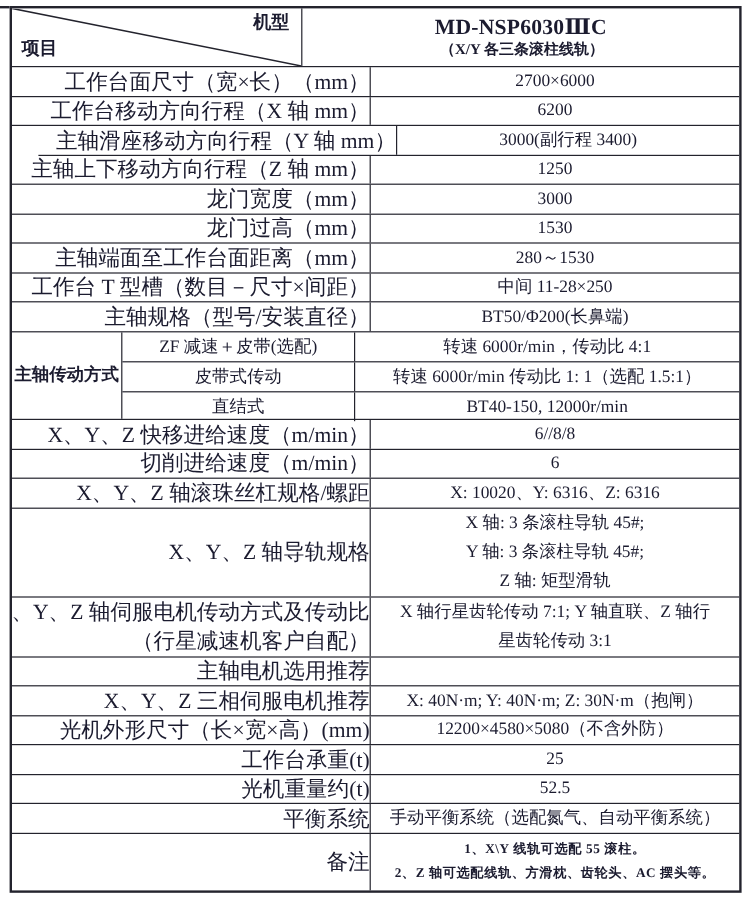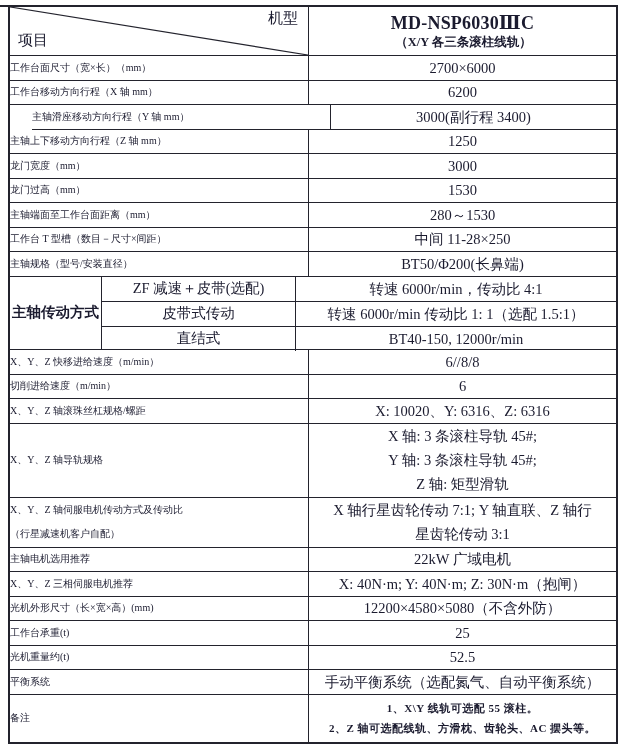--- a/index.html
+++ b/index.html
@@ -20,22 +20,22 @@
     position: absolute; left: 8px; top: 5px; width: 610px; height: 739px;
     border: 2px solid var(--border); box-sizing: border-box;
     display: flex; flex-direction: column; background: var(--bg);
   }
   #rows-host { display: flex; flex-direction: column; flex: 1; min-height: 0; }
   .band { display: flex; border-bottom: 1px solid var(--border); box-sizing: border-box; flex-shrink: 1; }
   .band.last { border-bottom: none; }
   .cell { box-sizing: border-box; overflow: hidden; }
   .left-cell {
     width: 299px; border-right: 1px solid var(--border);
-    display: flex; flex-direction: column; align-items: flex-start; justify-content: center;
-    font-size: 10px; text-align: center;
+    display: flex; flex-direction: column; align-items: flex-end; justify-content: center;
+    font-size: 18px; text-align: center; padding-left: 28px;
   }
   .value-cell {
     flex: 1; display: flex; flex-direction: column; align-items: center; justify-content: center;
     font-size: 14.5px; text-align: center;
   }
   .line { line-height: 24px; white-space: nowrap; }
   .group-left {
     width: 92px; border-right: 1px solid var(--border);
     display: flex; align-items: center; justify-content: center; font-size: 14.5px; font-weight: bold;
   }
@@ -43,21 +43,21 @@
   .subband { flex: 1; display: flex; border-bottom: 1px solid var(--border); box-sizing: border-box; }
   .subband.sub-last { border-bottom: none; }
   .sub-label {
     width: 194px; border-right: 1px solid var(--border);
     display: flex; align-items: center; justify-content: center; font-size: 14.5px; text-align: center;
   }
   .value-cell.notes { justify-content: space-evenly; }
   .value-cell.notes .line { font-size: 11px; font-weight: bold; letter-spacing: 0.5px; line-height: 14px; }
   
   .header-band { height: 49px; flex-shrink: 0; }
-  .header-left { position: relative; width: 299px; border-right: 1px solid var(--border); box-sizing: border-box; }
+  .header-left { position: relative; width: 242px; border-right: 1px solid var(--border); box-sizing: border-box; font-weight: bold; }
   .diag { position: absolute; left: 0; top: 0; width: 100%; height: 100%; display: block; }
   .hl-top { position: absolute; top: 2px; right: 10px; font-size: 15px; }
   .hl-bottom { position: absolute; bottom: 5px; left: 8px; font-size: 15px; }
   .header-right { flex: 1; display: flex; align-items: center; justify-content: center; white-space: nowrap; }
   .model-name { font-weight: bold; font-size: 18px; letter-spacing: 0.2px; }
   .model-suffix { font-weight: bold; font-size: 12.5px; margin-left: 2px; }
 </style>
 </head>
 <body>
 
@@ -214,23 +214,20 @@
           </div>
           <div class="cell value-cell">
             <div class="line">X 轴行星齿轮传动 7:1; Y 轴直联、Z 轴行</div>
             <div class="line">星齿轮传动 3:1</div>
           </div>
         </div>
         <div class="band" style="height: 24.5px; flex-basis: 24.5px;">
           <div class="cell left-cell">
             <div class="line">主轴电机选用推荐</div>
           </div>
-          <div class="cell value-cell">
-            <div class="line">22kW 广域电机</div>
-          </div>
         </div>
         <div class="band" style="height: 24.5px; flex-basis: 24.5px;">
           <div class="cell left-cell">
             <div class="line">X、Y、Z 三相伺服电机推荐</div>
           </div>
           <div class="cell value-cell">
             <div class="line">X: 40N·m; Y: 40N·m; Z: 30N·m（抱闸）</div>
           </div>
         </div>
         <div class="band" style="height: 24.5px; flex-basis: 24.5px;">

